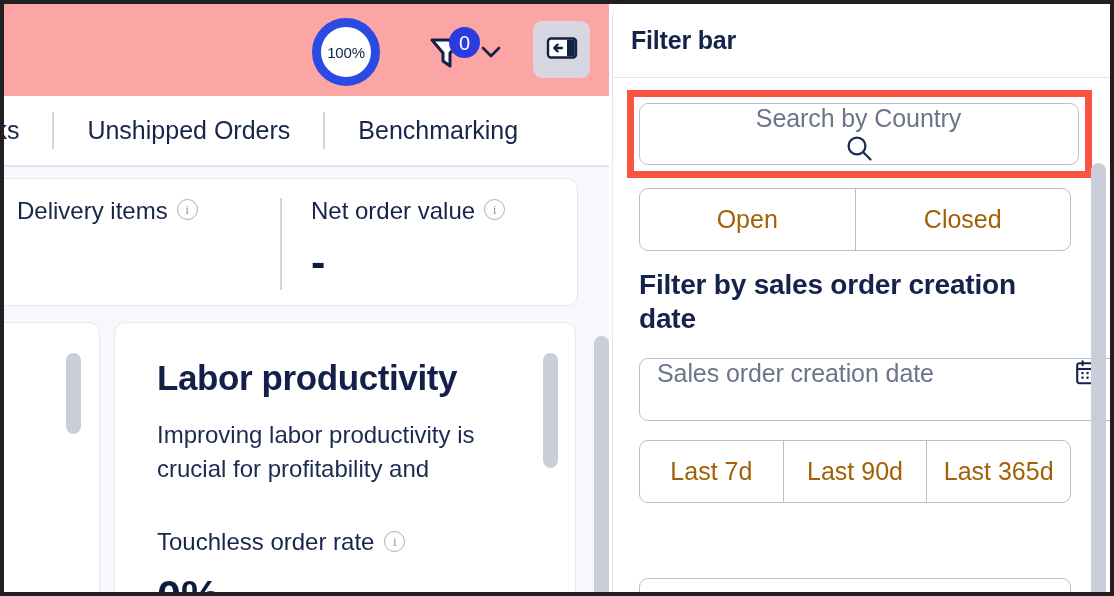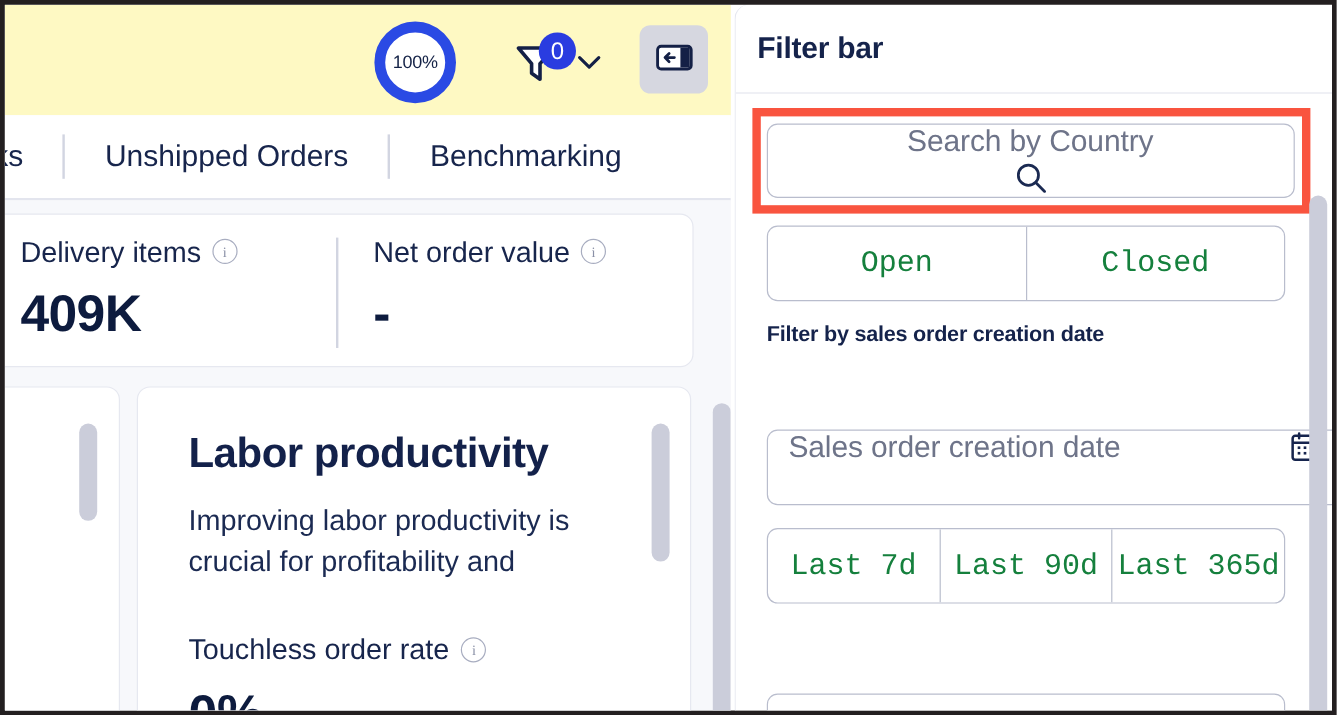--- a/index.html
+++ b/index.html
@@ -36,21 +36,21 @@
     background: #f7f8fb;
     overflow: hidden;
   }
 
   
   #toolbar {
     position: absolute;
     left: 0; top: 0;
     width: 605px;
     height: 92px;
-    background: #fef9c3;
+    background: #fca5a5;
     padding-left: 24px;
   }
   #progress-ring {
     position: absolute;
     left: 308px; top: 14px;
     width: 68px; height: 68px;
     border-radius: 50%;
     border: 9px solid #2a4ae4;
     box-sizing: border-box;
     display: flex;
@@ -325,39 +325,39 @@
     display: flex;
     border: 1.6px solid #b9bdcd;
     border-radius: 9px;
     overflow: hidden;
     background: #ffffff;
     box-sizing: border-box;
   }
   .seg-btn {
     flex: 1;
     font-size: 25px;
-    color: #15803d;
+    color: #a16207;
     display: flex;
     align-items: center;
     justify-content: center;
     cursor: pointer;
     background: transparent;
     border: none;
-    font-family: Liberation Mono, monospace;
+    font-family: Liberation Sans, sans-serif;
     padding: 0;
   }
   .seg-btn + .seg-btn { border-left: 1.6px solid #b9bdcd; }
 
   #status-seg {
     left: 26px; top: 110px;
     width: 432px; height: 63px;
   }
   .section-title {
     position: absolute;
-    font-size: 18px;
+    font-size: 28px;
     font-weight: bold;
     color: #15234b;
     line-height: 1.22;
     letter-spacing: -0.2px;
   }
   #date-section-title { left: 26px; top: 190px; width: 400px; }
 
   #date-field {
     position: absolute;
     left: 26px; top: 280px;
@@ -449,21 +449,20 @@
       </div>
 
       <div id="content">
 
         <div id="kpi-card" class="card">
           <div id="kpi-delivery" class="kpi">
             <div class="kpi-head">
               <span>Delivery items</span>
               <span class="info-icon">i</span>
             </div>
-            <div class="kpi-value">409K</div>
           </div>
           <div id="kpi-divider"></div>
           <div id="kpi-netorder" class="kpi">
             <div class="kpi-head">
               <span>Net order value</span>
               <span class="info-icon">i</span>
             </div>
             <div class="kpi-value">-</div>
           </div>
         </div>

